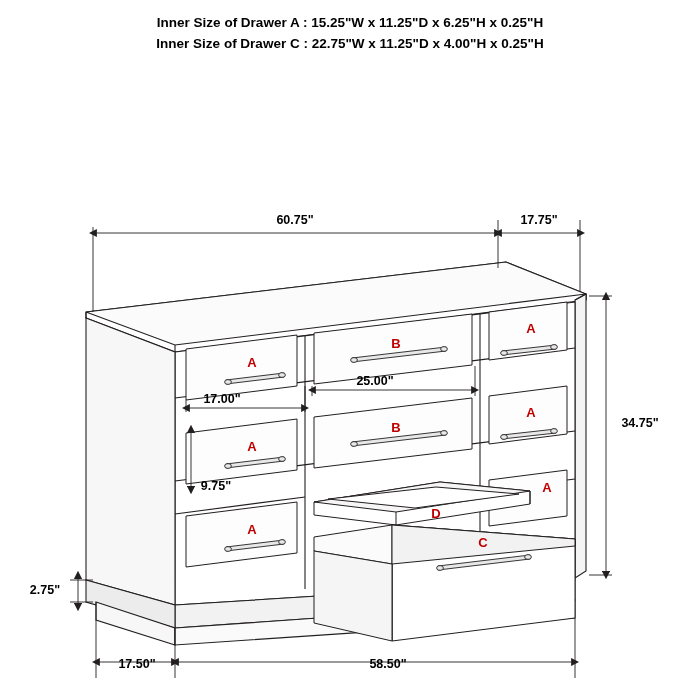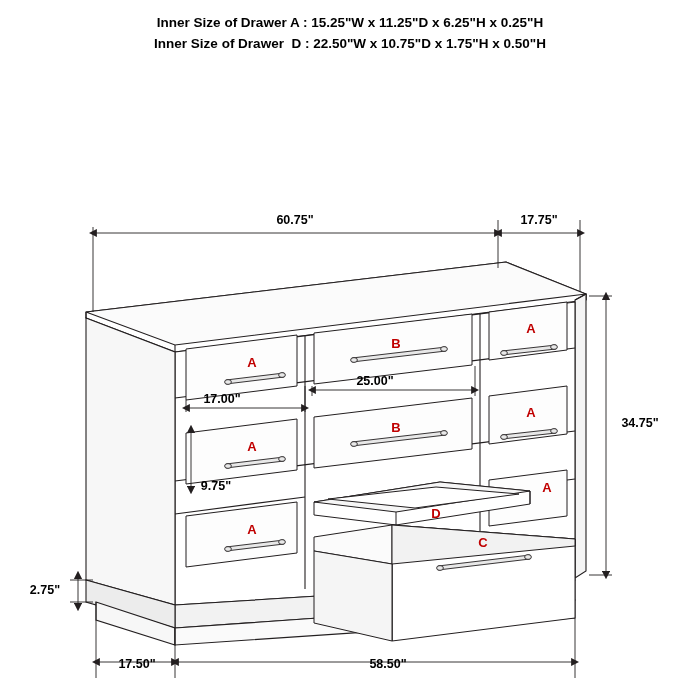--- a/index.html
+++ b/index.html
@@ -37,21 +37,21 @@
     fill:#c00000;
   }
 </style>
 </head>
 <body>
 
 <div id="stage">
 
   <div class="spec-list">
     <div class="spec-line">Inner Size of Drawer A : 15.25"W x 11.25"D x 6.25"H x 0.25"H</div>
-    <div class="spec-line">Inner Size of Drawer  D : 22.50"W x 10.75"D x 1.75"H x 0.50"H</div>
+    <div class="spec-line">Inner Size of Drawer C : 22.75"W x 11.25"D x 4.00"H x 0.25"H</div>
   </div>
 
   <svg width="700" height="700" viewBox="0 0 700 700">
     <defs>
       <marker id="arrL" markerWidth="9" markerHeight="9" refX="8" refY="4.5" orient="auto">
         <path d="M9,0 L9,9 L0,4.5 z" fill="#231f20"></path>
       </marker>
       <marker id="arrR" markerWidth="9" markerHeight="9" refX="1" refY="4.5" orient="auto">
         <path d="M0,0 L0,9 L9,4.5 z" fill="#231f20"></path>
       </marker>

